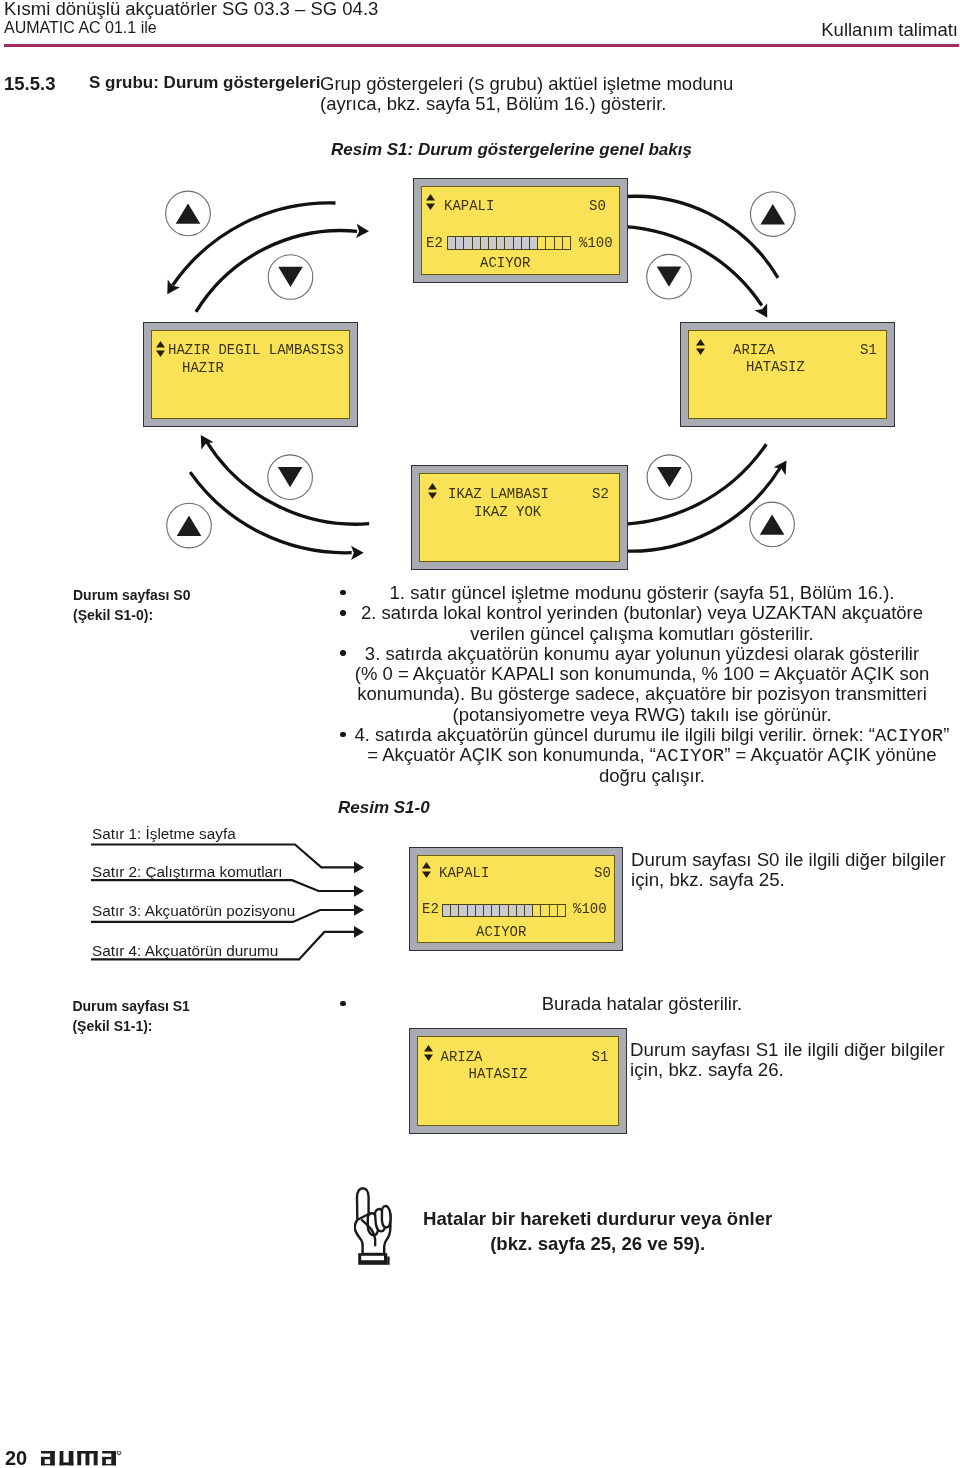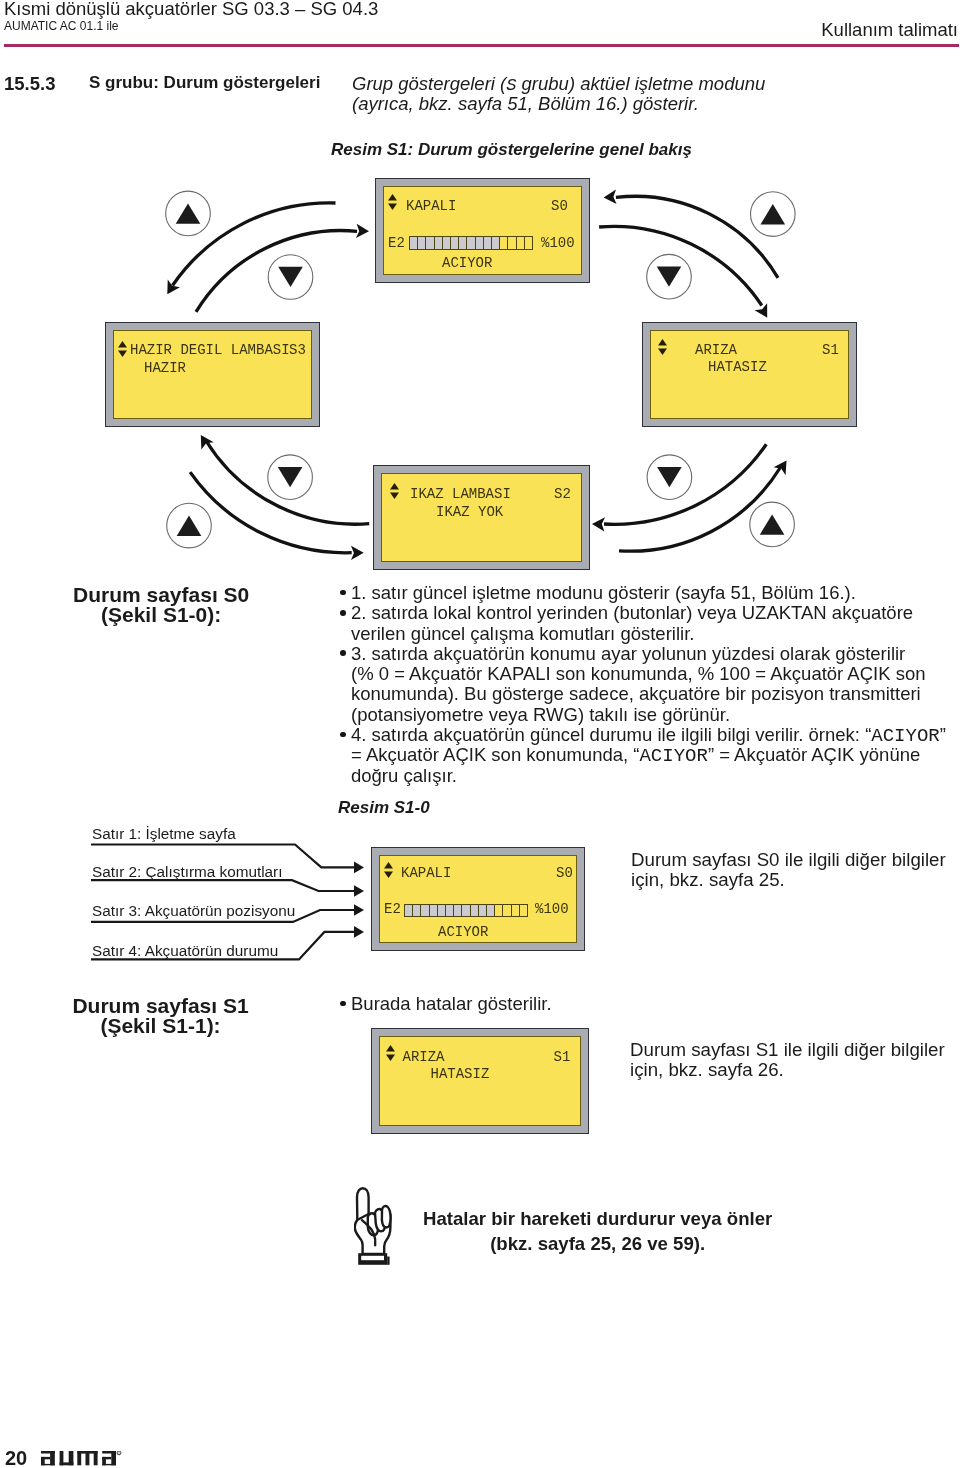--- a/index.html
+++ b/index.html
@@ -3,47 +3,47 @@
 <meta charset="utf-8">
 <title>Durum göstergeleri</title>
 <style>
   html,body{margin:0;padding:0;}
   body{width:960px;height:1468px;background:#ffffff;font-family:"Liberation Sans",sans-serif;color:#1b1b1b;overflow:hidden;}
   .page{position:absolute;left:0;top:0;width:960px;height:1468px;}
   .mono{font-family:"Liberation Mono",monospace;}
 
   
   .hdr-l1{position:absolute;left:4px;top:-2px;font-size:18.5px;}
-  .hdr-l2{position:absolute;left:4px;top:19px;font-size:12px;}
+  .hdr-l2{position:absolute;left:4px;top:19px;font-size:16px;}
   .hdr-r{position:absolute;right:2px;top:19px;font-size:18.5px;}
   .hdr-rule{position:absolute;left:4px;top:44px;width:955px;height:3px;background:#a42a62;}
 
   
   .secnum{position:absolute;left:4px;top:73px;font-size:18.5px;font-weight:bold;}
   .sectitle{position:absolute;left:89px;top:73px;font-size:17px;font-weight:bold;}
-  .secbody{position:absolute;left:352px;top:74px;width:428px;font-size:18.5px;line-height:20.4px;font-style:italic;}
+  .secbody{position:absolute;left:320px;top:74px;width:428px;font-size:18.5px;line-height:20.4px;}
   .secbody .mono{font-size:17px;line-height:14px;}
 
   .figcap{position:absolute;font-size:17px;font-weight:bold;font-style:italic;text-align:right;}
 
   
-  .lcd{position:absolute;box-sizing:border-box;border:1px solid #2e3137;background:#a9acb3;padding:7px;}
+  .lcd{position:absolute;box-sizing:border-box;border:1px solid #2e3137;background:#a9acb3;padding:7px;margin-left:38px;}
   .lcd-in{position:relative;box-sizing:border-box;width:100%;height:100%;background:#fae256;border:1px solid #6b5d10;
           font-family:"Liberation Mono",monospace;color:#3a3412;}
   .lcd-row{position:absolute;white-space:pre;font-size:14px;}
   .dia{position:absolute;}
   .dbar{position:absolute;display:flex;box-sizing:border-box;border:1px solid #4d4410;}
   .dbar i{flex:1 1 0;box-sizing:border-box;border-right:1px solid #4d4410;background:#fae256;}
   .dbar i:last-child{border-right:none;}
   .dbar i.on{background:#c9cbd0;}
 
   
-  .blocklabel{position:absolute;font-size:21px;font-weight:bold;line-height:20px;text-align:center;}
+  .blocklabel{position:absolute;font-size:14px;font-weight:bold;line-height:20px;}
   .bullets{position:absolute;font-size:18.5px;line-height:20.3px;}
-  .bullets .b{position:relative;padding-left:10px;}
+  .bullets .b{position:relative;padding-left:10px;text-align:center;}
   .bullets .b:before{content:"";position:absolute;left:-1px;top:6.5px;width:5.8px;height:5.8px;border-radius:50%;background:#151515;}
   .note{position:absolute;font-size:18.7px;line-height:19.6px;}
   .callout{position:absolute;font-size:15.3px;white-space:nowrap;}
   .mq{font-size:19px;}
   .bullets .b span{line-height:14px;}
   .bullets .b{line-height:20.3px;}
   .warn{position:absolute;font-size:18.6px;font-weight:bold;line-height:25.4px;text-align:center;}
   .pgnum{position:absolute;left:5px;top:1447px;font-size:20px;font-weight:bold;}
 </style>
 </head>

